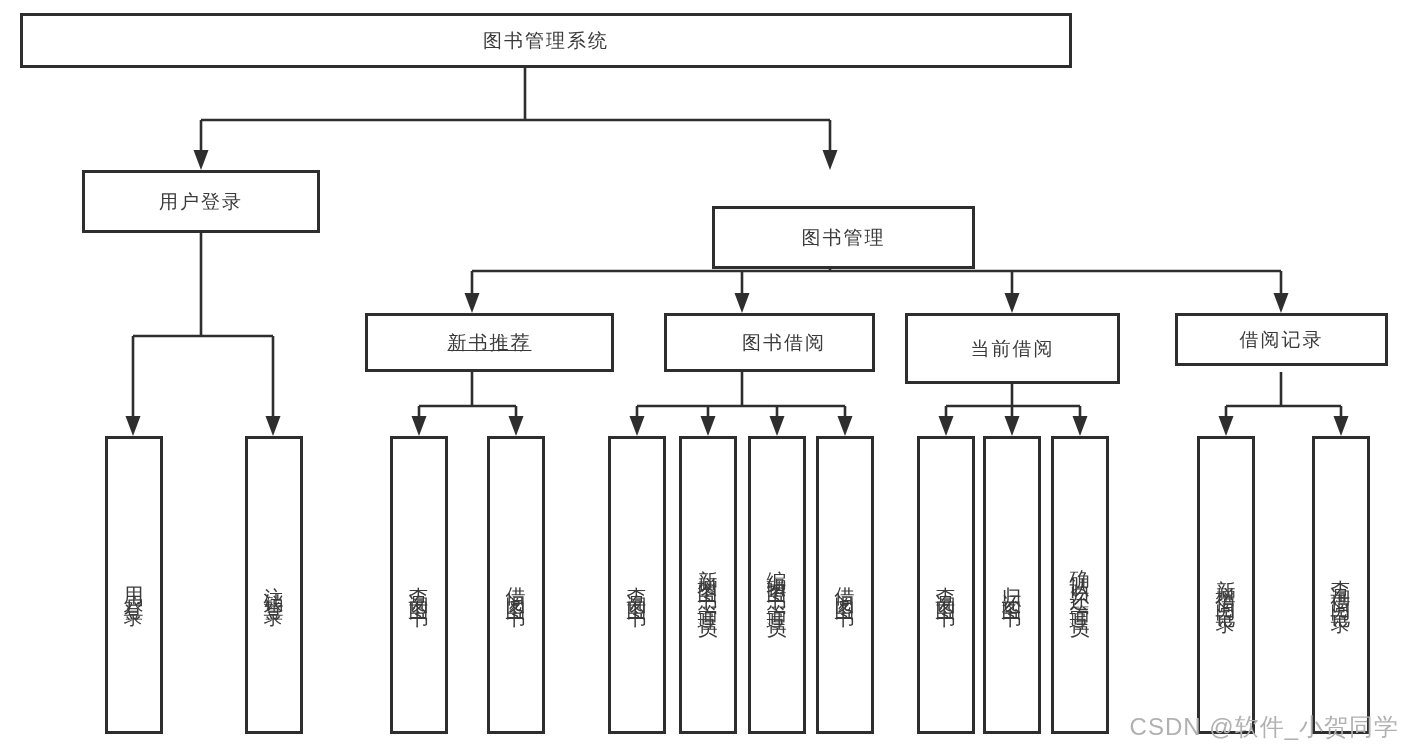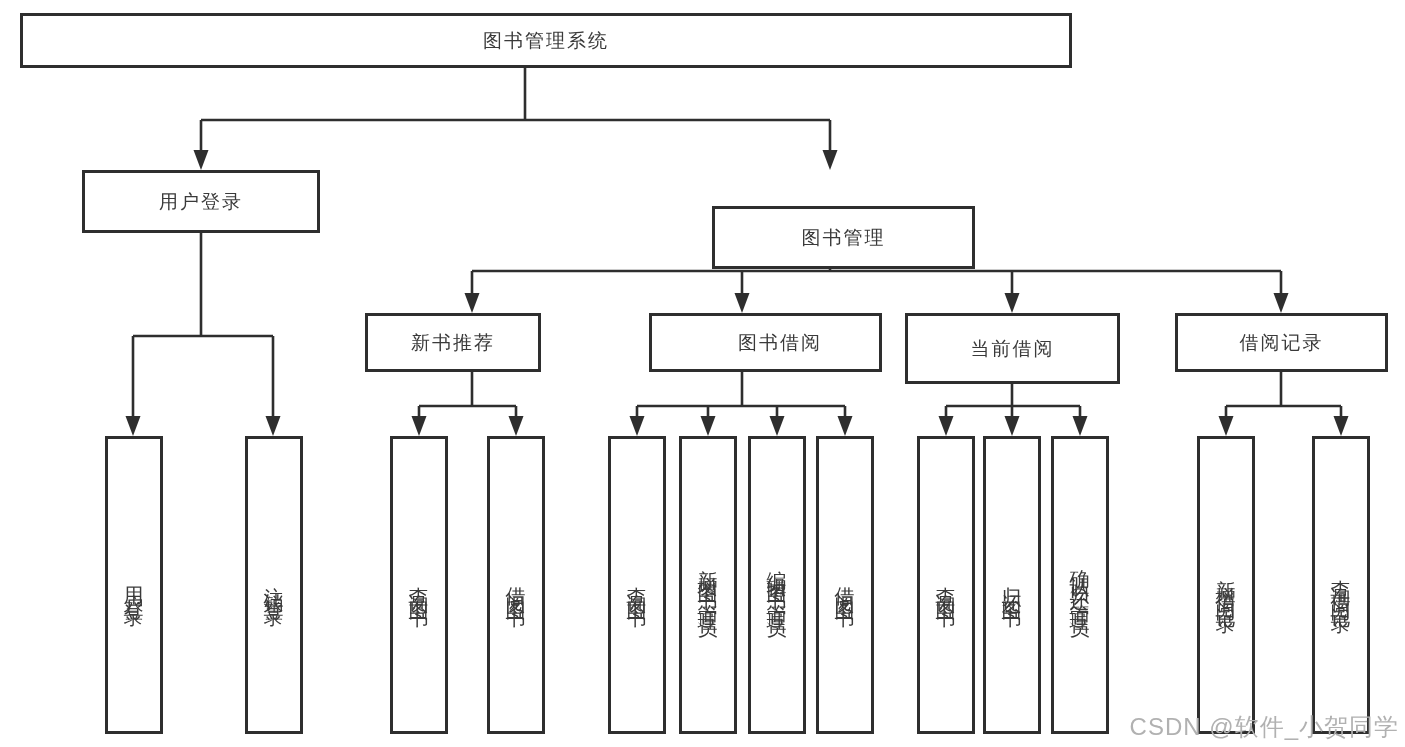--- a/index.html
+++ b/index.html
@@ -68,24 +68,24 @@
     <path class="ln" d="M1281 372 V406 M1226 406 H1341 M1226 406 V418 M1341 406 V418"></path>
     <polygon class="ar" points="1218.5,416 1233.5,416 1226,436"></polygon>
     <polygon class="ar" points="1333.5,416 1348.5,416 1341,436"></polygon>
   </svg>
 
   <div class="box h" style="left:20px; top:13px; width:1052px; height:55px;">图书管理系统</div>
 
   <div class="box h" style="left:82px; top:170px; width:238px; height:63px;">用户登录</div>
   <div class="box h" style="left:712px; top:170px; width:263px; height:63px;margin-top:36px;">图书管理</div>
 
-  <div class="box h" style="left:365px; top:313px; width:176px; height:59px;">新书推荐</div>
-  <div class="box h" style="left:649px; top:313px; width:233px; height:59px;padding-left:29px;">图书借阅</div>
+  <div class="box h" style="left:365px; top:313px; width:249px; height:59px;text-decoration:underline;">新书推荐</div>
+  <div class="box h" style="left:664px; top:313px; width:211px; height:59px;padding-left:29px;">图书借阅</div>
   <div class="box h" style="left:905px; top:313px; width:215px; height:71px;">当前借阅</div>
-  <div class="box h" style="left:1175px; top:313px; width:213px; height:59px;">借阅记录</div>
+  <div class="box h" style="left:1175px; top:313px; width:213px; height:53px;">借阅记录</div>
 
   <div class="box v" style="left:105px; top:436px; width:58px; height:298px;">
     <span>用户登录</span>
   </div>
   <div class="box v" style="left:245px; top:436px; width:58px; height:298px;">
     <span>注销登录</span>
   </div>
 
   <div class="box v" style="left:390px; top:436px; width:58px; height:298px;">
     <span>查询图书</span>

